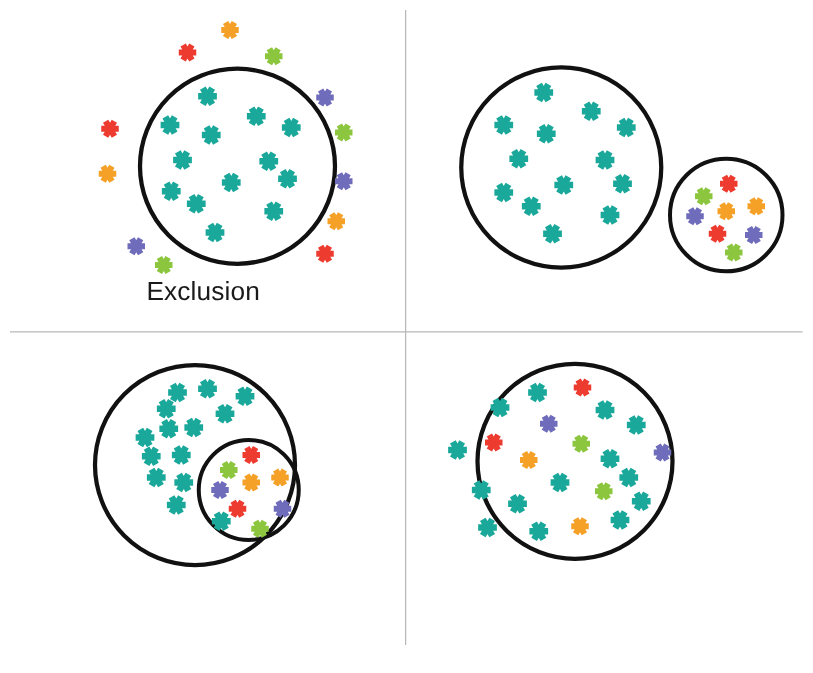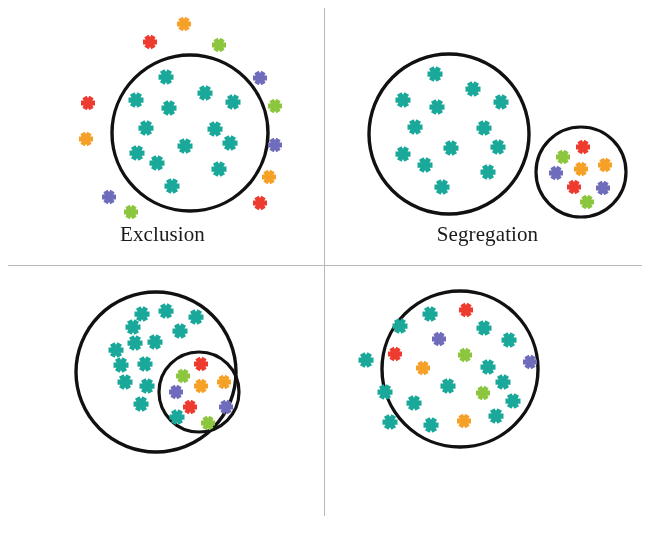--- a/index.html
+++ b/index.html
@@ -52,21 +52,21 @@
   .stage svg { display: block; }
 
   .caption {
     position: absolute;
     left: 0;
     width: 325px;
     text-align: center;
     font-size: 21px;
     letter-spacing: 0.1px;
     color: #1a1a1a;
-    font-family: Liberation Serif, serif;
+    font-family: Liberation Sans, sans-serif;
     white-space: nowrap;
   }
   #caption-exclusion   { top: 222px; }
   #caption-segregation { top: 222px; }
 </style>
 </head>
 <body>
 
 <div id="canvas">
 
@@ -136,21 +136,20 @@
             <path d="M231.00 154.55L245.00 154.55L245.00 159.45L231.00 159.45ZM236.62 149.71L243.62 161.84L239.38 164.29L232.38 152.16ZM243.62 152.16L236.62 164.29L232.38 161.84L239.38 149.71Z" fill="#8cc63f"></path>
             <path d="M273.00 162.55L287.00 162.55L287.00 167.45L273.00 167.45ZM278.62 157.71L285.62 169.84L281.38 172.29L274.38 160.16ZM285.62 160.16L278.62 172.29L274.38 169.84L281.38 157.71Z" fill="#f5a027"></path>
             <path d="M249.00 166.55L263.00 166.55L263.00 171.45L249.00 171.45ZM254.62 161.71L261.62 173.84L257.38 176.29L250.38 164.16ZM261.62 164.16L254.62 176.29L250.38 173.84L257.38 161.71Z" fill="#f5a027"></path>
             <path d="M224.00 170.55L238.00 170.55L238.00 175.45L224.00 175.45ZM229.62 165.71L236.62 177.84L232.38 180.29L225.38 168.16ZM236.62 168.16L229.62 180.29L225.38 177.84L232.38 165.71Z" fill="#6f6cbb"></path>
             <path d="M242.00 184.55L256.00 184.55L256.00 189.45L242.00 189.45ZM247.62 179.71L254.62 191.84L250.38 194.29L243.38 182.16ZM254.62 182.16L247.62 194.29L243.38 191.84L250.38 179.71Z" fill="#ee3b30"></path>
             <path d="M271.00 185.55L285.00 185.55L285.00 190.45L271.00 190.45ZM276.62 180.71L283.62 192.84L279.38 195.29L272.38 183.16ZM283.62 183.16L276.62 195.29L272.38 192.84L279.38 180.71Z" fill="#6f6cbb"></path>
             <path d="M255.00 199.55L269.00 199.55L269.00 204.45L255.00 204.45ZM260.62 194.71L267.62 206.84L263.38 209.29L256.38 197.16ZM267.62 197.16L260.62 209.29L256.38 206.84L263.38 194.71Z" fill="#8cc63f"></path>
           </g>
         </svg>
       </div>
-    <div class="caption" id="caption-segregation">Segregation</div>
   </div>
 
   <div class="quadrant" id="q-integration">
     <div class="stage" id="stage-integration">
         <svg width="325" height="269" viewBox="0 0 325 269">
           <circle cx="156" cy="103" r="80" fill="none" stroke="#111111" stroke-width="3.4"></circle>
           <circle cx="199" cy="123" r="40" fill="none" stroke="#111111" stroke-width="3.2"></circle>
           <g>
             <path d="M134.50 42.38L149.50 42.38L149.50 47.63L134.50 47.63ZM140.52 37.19L148.02 50.18L143.48 52.81L135.98 39.82ZM148.02 39.82L140.52 52.81L135.98 50.18L143.48 37.19Z" fill="#1aa89a"></path>
             <path d="M158.50 39.38L173.50 39.38L173.50 44.63L158.50 44.63ZM164.52 34.19L172.02 47.18L167.48 49.81L159.98 36.82ZM172.02 36.82L164.52 49.81L159.98 47.18L167.48 34.19Z" fill="#1aa89a"></path>

